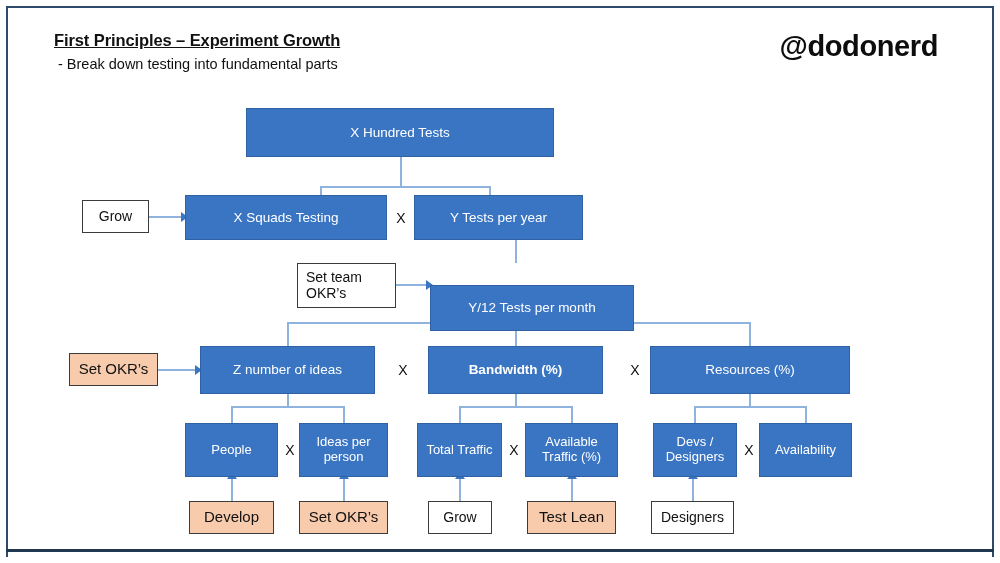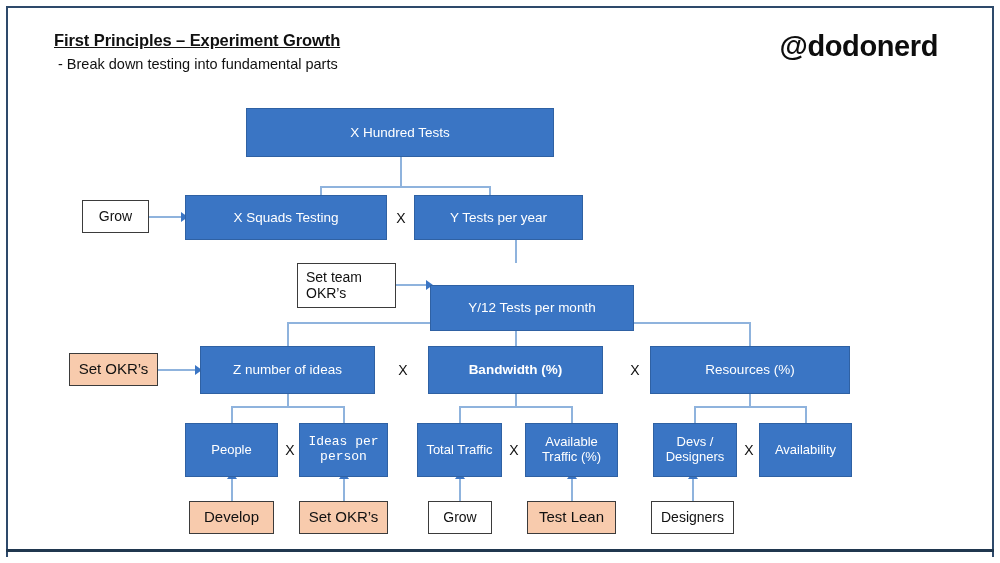--- a/index.html
+++ b/index.html
@@ -209,21 +209,21 @@
     <span>Resources (%)</span>
   </div>
 
   <div class="node blue small" style="left:185px; top:423px; width:93px; height:54px;">
     <span>People</span>
   </div>
 
   <div class="mult" style="left:280px; top:437px; width:20px; height:26px;">X</div>
 
   <div class="node blue small" style="left:299px; top:423px; width:89px; height:54px;">
-    <span style="white-space:normal; display:block; width:100%;font-family:Liberation Mono, monospace;">Ideas per person</span>
+    <span style="white-space:normal; display:block; width:100%;">Ideas per person</span>
   </div>
 
   <div class="node blue small" style="left:417px; top:423px; width:85px; height:54px;">
     <span style="white-space:normal; display:block; width:100%;">Total Traffic</span>
   </div>
 
   <div class="mult" style="left:504px; top:437px; width:20px; height:26px;">X</div>
 
   <div class="node blue small" style="left:525px; top:423px; width:93px; height:54px;">
     <span style="white-space:normal; display:block; width:100%;">Available Traffic (%)</span>

